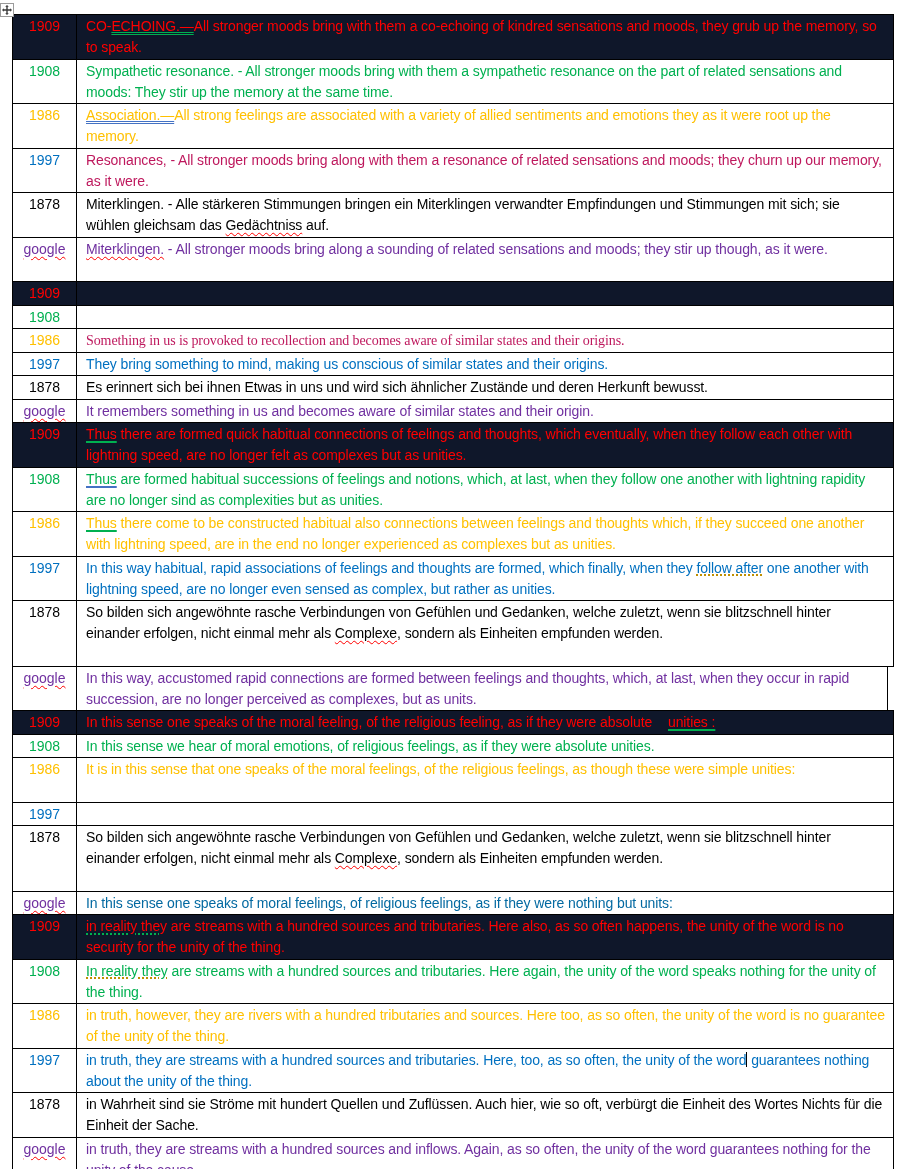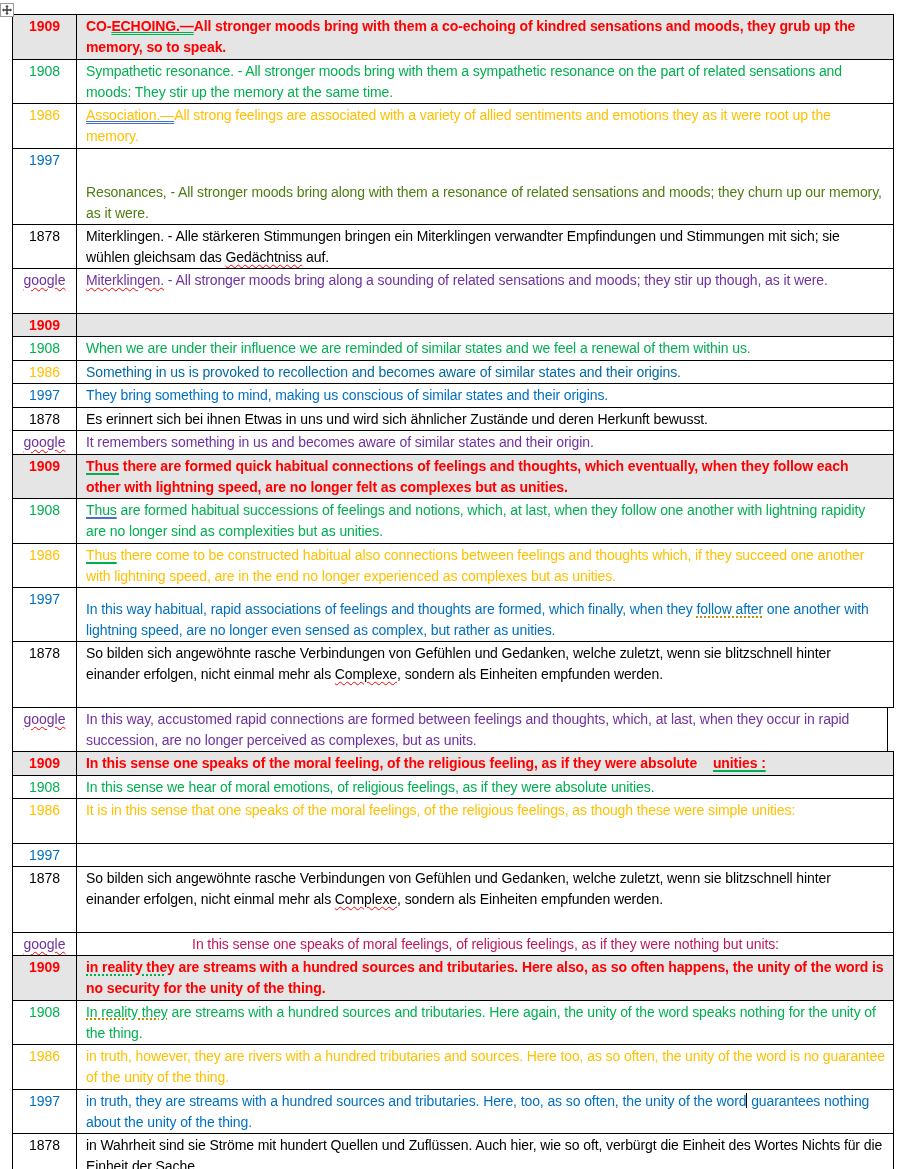--- a/index.html
+++ b/index.html
@@ -15,21 +15,21 @@
     width: 882px;
     border-top: 1.5px solid #000;
   }
   .row {
     display: flex;
     border-left: 1.5px solid #000;
     border-right: 1.5px solid #000;
     border-bottom: 1.5px solid #000;
     background: #ffffff;
   }
-  .row.hl { background: #e5e5e5; font-weight: bold; }
+  .row.hl { background: #0f172a; }
   .label-cell {
     flex: 0 0 64px;
     border-right: 1.5px solid #000;
     text-align: center;
     font-size: 14px;
     line-height: 21px;
     padding-top: 1px;
   }
   .text-cell {
     flex: 1;
@@ -85,40 +85,39 @@
     <div class="row" style="min-height: 44.5px;">
       <div class="label-cell" style="color: rgb(0, 176, 80);"><span>1908</span></div>
       <div class="text-cell" style="color: rgb(0, 176, 80);"><span>Sympathetic resonance. - All stronger moods bring with them a sympathetic resonance on the part of related sensations and moods: They stir up the memory at the same time.</span></div>
     </div>
     <div class="row" style="min-height: 44.5px;">
       <div class="label-cell" style="color: rgb(255, 192, 0);"><span>1986</span></div>
       <div class="text-cell" style="color: rgb(255, 192, 0);"><span class="u-double" style="text-decoration-color: rgb(68, 114, 196);">Association.—</span><span>All strong feelings are associated with a variety of allied sentiments and emotions they as it were root up the memory.</span></div>
     </div>
     <div class="row" style="min-height: 44.5px;">
       <div class="label-cell" style="color: rgb(0, 112, 192);"><span>1997</span></div>
-      <div class="text-cell" style="color: #4d7c0f; margin-top: 32px;"><span>Resonances, - All stronger moods bring along with them a resonance of related sensations and moods; they churn up our memory, as it were.</span></div>
+      <div class="text-cell" style="color: #be185d;"><span>Resonances, - All stronger moods bring along with them a resonance of related sensations and moods; they churn up our memory, as it were.</span></div>
     </div>
     <div class="row" style="min-height: 44.5px;">
       <div class="label-cell" style="color: rgb(0, 0, 0);"><span>1878</span></div>
       <div class="text-cell" style="color: rgb(0, 0, 0);"><span>Miterklingen. - Alle stärkeren Stimmungen bringen ein Miterklingen verwandter Empfindungen und Stimmungen mit sich; sie wühlen gleichsam das </span><span class="u-squig" style="text-decoration-color: rgb(255, 0, 0);">Gedächtniss</span><span> auf.</span></div>
     </div>
     <div class="row" style="min-height: 44.5px;">
       <div class="label-cell" style="color: rgb(112, 48, 160);"><span class="u-squig" style="text-decoration-color: rgb(255, 0, 0);">google</span></div>
       <div class="text-cell" style="color: rgb(112, 48, 160);"><span class="u-squig" style="text-decoration-color: rgb(255, 0, 0);">Miterklingen.</span><span> - All stronger moods bring along a sounding of related sensations and moods; they stir up though, as it were.</span></div>
     </div>
     <div class="row hl" style="min-height: 23.5px;">
       <div class="label-cell" style="color: rgb(255, 0, 0);"><span>1909</span></div>
     </div>
     <div class="row" style="min-height: 23.5px;">
       <div class="label-cell" style="color: rgb(0, 176, 80);"><span>1908</span></div>
-      <div class="text-cell" style="color: rgb(0, 176, 80);"><span>When we are under their influence we are reminded of similar states and we feel a renewal of them within us.</span></div>
-    </div>
-    <div class="row" style="min-height: 23.5px;">
-      <div class="label-cell" style="color: rgb(255, 192, 0);"><span>1986</span></div>
-      <div class="text-cell" style="color: #0369a1;"><span>Something in us is provoked to recollection and becomes aware of similar states and their origins.</span></div>
+    </div>
+    <div class="row" style="min-height: 23.5px;">
+      <div class="label-cell" style="color: rgb(255, 192, 0);"><span>1986</span></div>
+      <div class="text-cell" style="color: #be185d; font-family: Liberation Serif, serif;"><span>Something in us is provoked to recollection and becomes aware of similar states and their origins.</span></div>
     </div>
     <div class="row" style="min-height: 23.5px;">
       <div class="label-cell" style="color: rgb(0, 112, 192);"><span>1997</span></div>
       <div class="text-cell" style="color: rgb(0, 112, 192);"><span>They bring something to mind, making us conscious of similar states and their origins.</span></div>
     </div>
     <div class="row" style="min-height: 23.5px;">
       <div class="label-cell" style="color: rgb(0, 0, 0);"><span>1878</span></div>
       <div class="text-cell" style="color: rgb(0, 0, 0);"><span>Es erinnert sich bei ihnen Etwas in uns und wird sich ähnlicher Zustände und deren Herkunft bewusst.</span></div>
     </div>
     <div class="row" style="min-height: 23.5px;">
@@ -132,21 +131,21 @@
     <div class="row" style="min-height: 44.5px;">
       <div class="label-cell" style="color: rgb(0, 176, 80);"><span>1908</span></div>
       <div class="text-cell" style="color: rgb(0, 176, 80);"><span class="u-solid" style="text-decoration-color: rgb(68, 114, 196);">Thus</span><span> are formed habitual successions of feelings and notions, which, at last, when they follow one another with lightning rapidity are no longer sind as complexities but as unities.</span></div>
     </div>
     <div class="row" style="min-height: 44.5px;">
       <div class="label-cell" style="color: rgb(255, 192, 0);"><span>1986</span></div>
       <div class="text-cell" style="color: rgb(255, 192, 0);"><span class="u-solid" style="text-decoration-color: rgb(0, 176, 80);">Thus</span><span> there come to be constructed habitual also connections between feelings and thoughts which, if they succeed one another with lightning speed, are in the end no longer experienced as complexes but as unities.</span></div>
     </div>
     <div class="row" style="min-height: 44.5px;">
       <div class="label-cell" style="color: rgb(0, 112, 192);"><span>1997</span></div>
-      <div class="text-cell" style="color: rgb(0, 112, 192); margin-top: 10px;"><span>In this way habitual, rapid associations of feelings and thoughts are formed, which finally, when they </span><span class="u-dotted" style="text-decoration-color: rgb(191, 143, 0);">follow after</span><span> one another with lightning speed, are no longer even sensed as complex, but rather as unities.</span></div>
+      <div class="text-cell" style="color: rgb(0, 112, 192);"><span>In this way habitual, rapid associations of feelings and thoughts are formed, which finally, when they </span><span class="u-dotted" style="text-decoration-color: rgb(191, 143, 0);">follow after</span><span> one another with lightning speed, are no longer even sensed as complex, but rather as unities.</span></div>
     </div>
     <div class="row" style="min-height: 65.5px;">
       <div class="label-cell" style="color: rgb(0, 0, 0);"><span>1878</span></div>
       <div class="text-cell" style="color: rgb(0, 0, 0);"><span>So bilden sich angewöhnte rasche Verbindungen von Gefühlen und Gedanken, welche zuletzt, wenn sie blitzschnell hinter einander erfolgen, nicht einmal mehr als </span><span class="u-squig" style="text-decoration-color: rgb(255, 0, 0);">Complexe</span><span>, sondern als Einheiten empfunden werden.</span></div>
     </div>
     <div class="row narrow" style="min-height: 44.5px;">
       <div class="label-cell" style="color: rgb(112, 48, 160);"><span class="u-squig" style="text-decoration-color: rgb(255, 0, 0);">google</span></div>
       <div class="text-cell" style="color: rgb(112, 48, 160);"><span>In this way, accustomed rapid connections are formed between feelings and thoughts, which, at last, when they occur in rapid succession, are no longer perceived as complexes, but as units.</span></div>
     </div>
     <div class="row hl" style="min-height: 23.5px;">
@@ -163,21 +162,21 @@
     </div>
     <div class="row" style="min-height: 23.5px;">
       <div class="label-cell" style="color: rgb(0, 112, 192);"><span>1997</span></div>
     </div>
     <div class="row" style="min-height: 65.5px;">
       <div class="label-cell" style="color: rgb(0, 0, 0);"><span>1878</span></div>
       <div class="text-cell" style="color: rgb(0, 0, 0);"><span>So bilden sich angewöhnte rasche Verbindungen von Gefühlen und Gedanken, welche zuletzt, wenn sie blitzschnell hinter einander erfolgen, nicht einmal mehr als </span><span class="u-squig" style="text-decoration-color: rgb(255, 0, 0);">Complexe</span><span>, sondern als Einheiten empfunden werden.</span></div>
     </div>
     <div class="row" style="min-height: 23.5px;">
       <div class="label-cell" style="color: rgb(112, 48, 160);"><span class="u-squig" style="text-decoration-color: rgb(255, 0, 0);">google</span></div>
-      <div class="text-cell" style="color: #be185d; text-align: center;"><span>In this sense one speaks of moral feelings, of religious feelings, as if they were nothing but units:</span></div>
+      <div class="text-cell" style="color: #0369a1;"><span>In this sense one speaks of moral feelings, of religious feelings, as if they were nothing but units:</span></div>
     </div>
     <div class="row hl" style="min-height: 44.5px;">
       <div class="label-cell" style="color: rgb(255, 0, 0);"><span>1909</span></div>
       <div class="text-cell" style="color: rgb(255, 0, 0);"><span class="u-dotted" style="text-decoration-color: rgb(0, 176, 80);">in reality they</span><span> are streams with a hundred sources and tributaries. Here also, as so often happens, the unity of the word is no security for the unity of the thing.</span></div>
     </div>
     <div class="row" style="min-height: 44.5px;">
       <div class="label-cell" style="color: rgb(0, 176, 80);"><span>1908</span></div>
       <div class="text-cell" style="color: rgb(0, 176, 80);"><span class="u-dotted" style="text-decoration-color: rgb(191, 143, 0);">In reality they</span><span> are streams with a hundred sources and tributaries. Here again, the unity of the word speaks nothing for the unity of the thing.</span></div>
     </div>
     <div class="row" style="min-height: 44.5px;">

